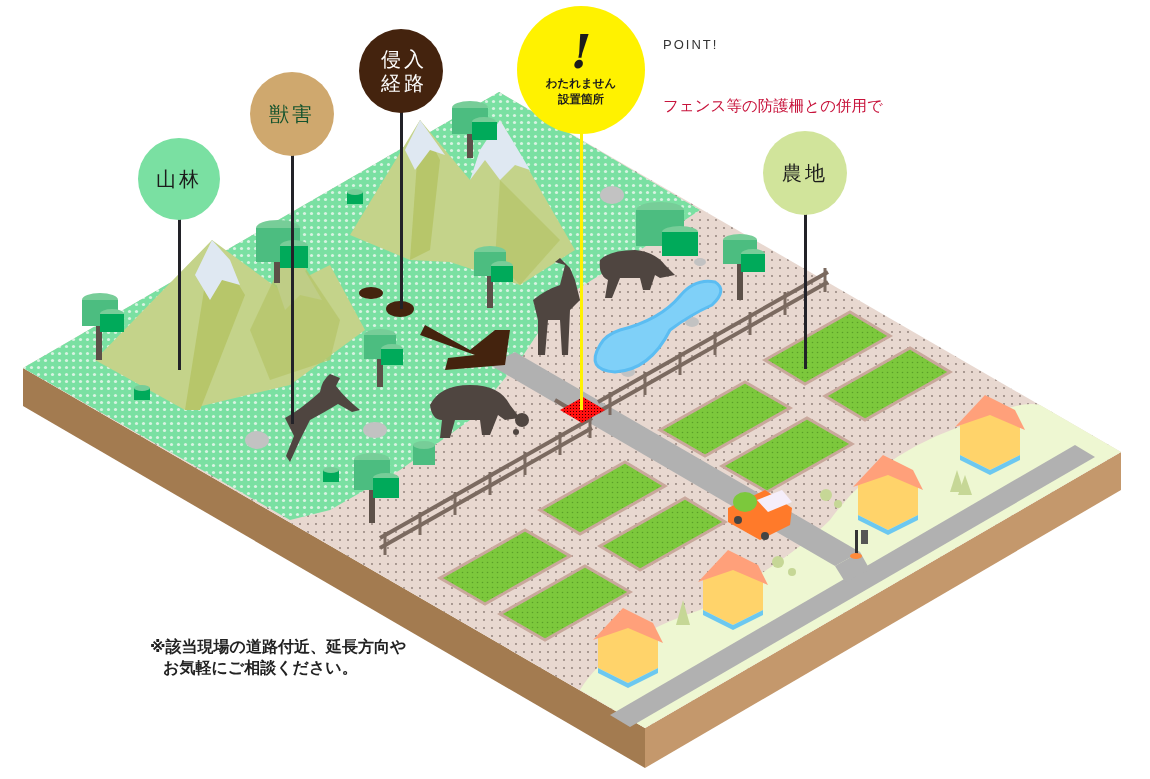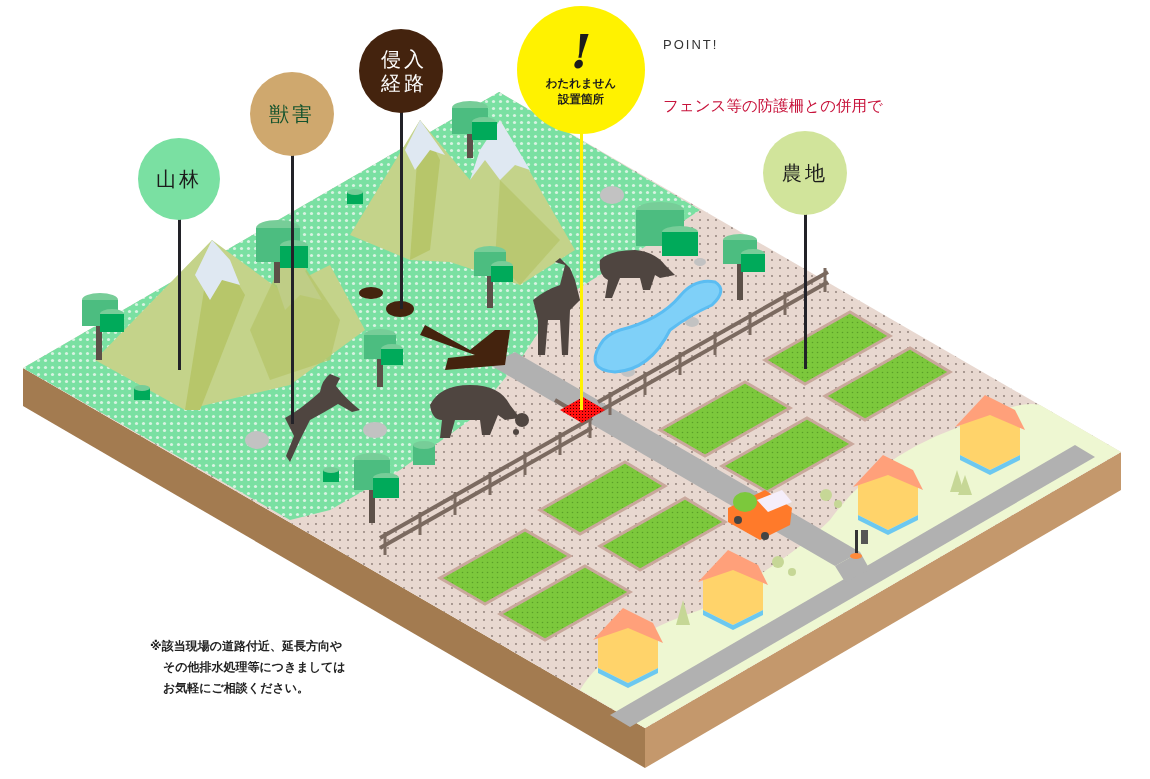--- a/index.html
+++ b/index.html
@@ -14,21 +14,21 @@
   .pin-damage .lbl{color:#14532d;}
   .pin-route{left:359px;top:29px;width:84px;height:84px;background:#44230e;}
   .pin-route .lbl{color:#ffffff;margin-left:6px;}
   .pin-farm{left:763px;top:131px;width:84px;height:84px;background:#d1e49b;align-items:center;}
   .pin-farm .lbl{color:#1c1c1c;}
   .pin-point{left:517px;top:6px;width:128px;height:128px;background:#fff200;}
   .pin-point .excl{font-family:"DejaVu Serif",serif;font-size:46px;line-height:46px;font-style:italic;font-weight:bold;color:#1c1c1c;margin-top:-4px;}
   .pin-point .sub{font-size:11.5px;font-weight:bold;line-height:16px;color:#1c1c1c;}
   .point-title{position:absolute;left:663px;top:37px;font-size:13px;letter-spacing:2px;color:#333333;font-family:"Liberation Sans",sans-serif;}
   .point-body{position:absolute;left:663px;top:61px;font-size:15.5px;line-height:22px;color:#c8143c;margin-top:34px;}
-  .note{position:absolute;left:150px;top:636px;font-size:12px;line-height:21px;color:#222222;font-weight:bold;}
+  .note{position:absolute;left:150px;top:636px;font-size:16px;line-height:21px;color:#222222;font-weight:bold;}
   .note .l{display:block;}
   .note .ind{padding-left:13px;}
 </style>
 </head>
 <body>
 
 <svg id="scene" viewBox="0 0 1150 779" xmlns="http://www.w3.org/2000/svg">
   <defs>
     <pattern id="dotsG" width="7" height="7" patternUnits="userSpaceOnUse">
       <rect width="7" height="7" fill="#7ae0a2"></rect>
@@ -276,15 +276,14 @@
   <span class="sub">設置箇所</span>
 </div>
 
 <div class="point-title">POINT!</div>
 <div class="point-body">
   <span style="display:block">フェンス等の防護柵との併用で</span>
 </div>
 
 <div class="note">
   <span class="l">※該当現場の道路付近、延長方向や</span>
-  <span class="l ind">その他排水処理等につきましては</span>
   <span class="l ind">お気軽にご相談ください。</span>
 </div>
 
 </body></html>

